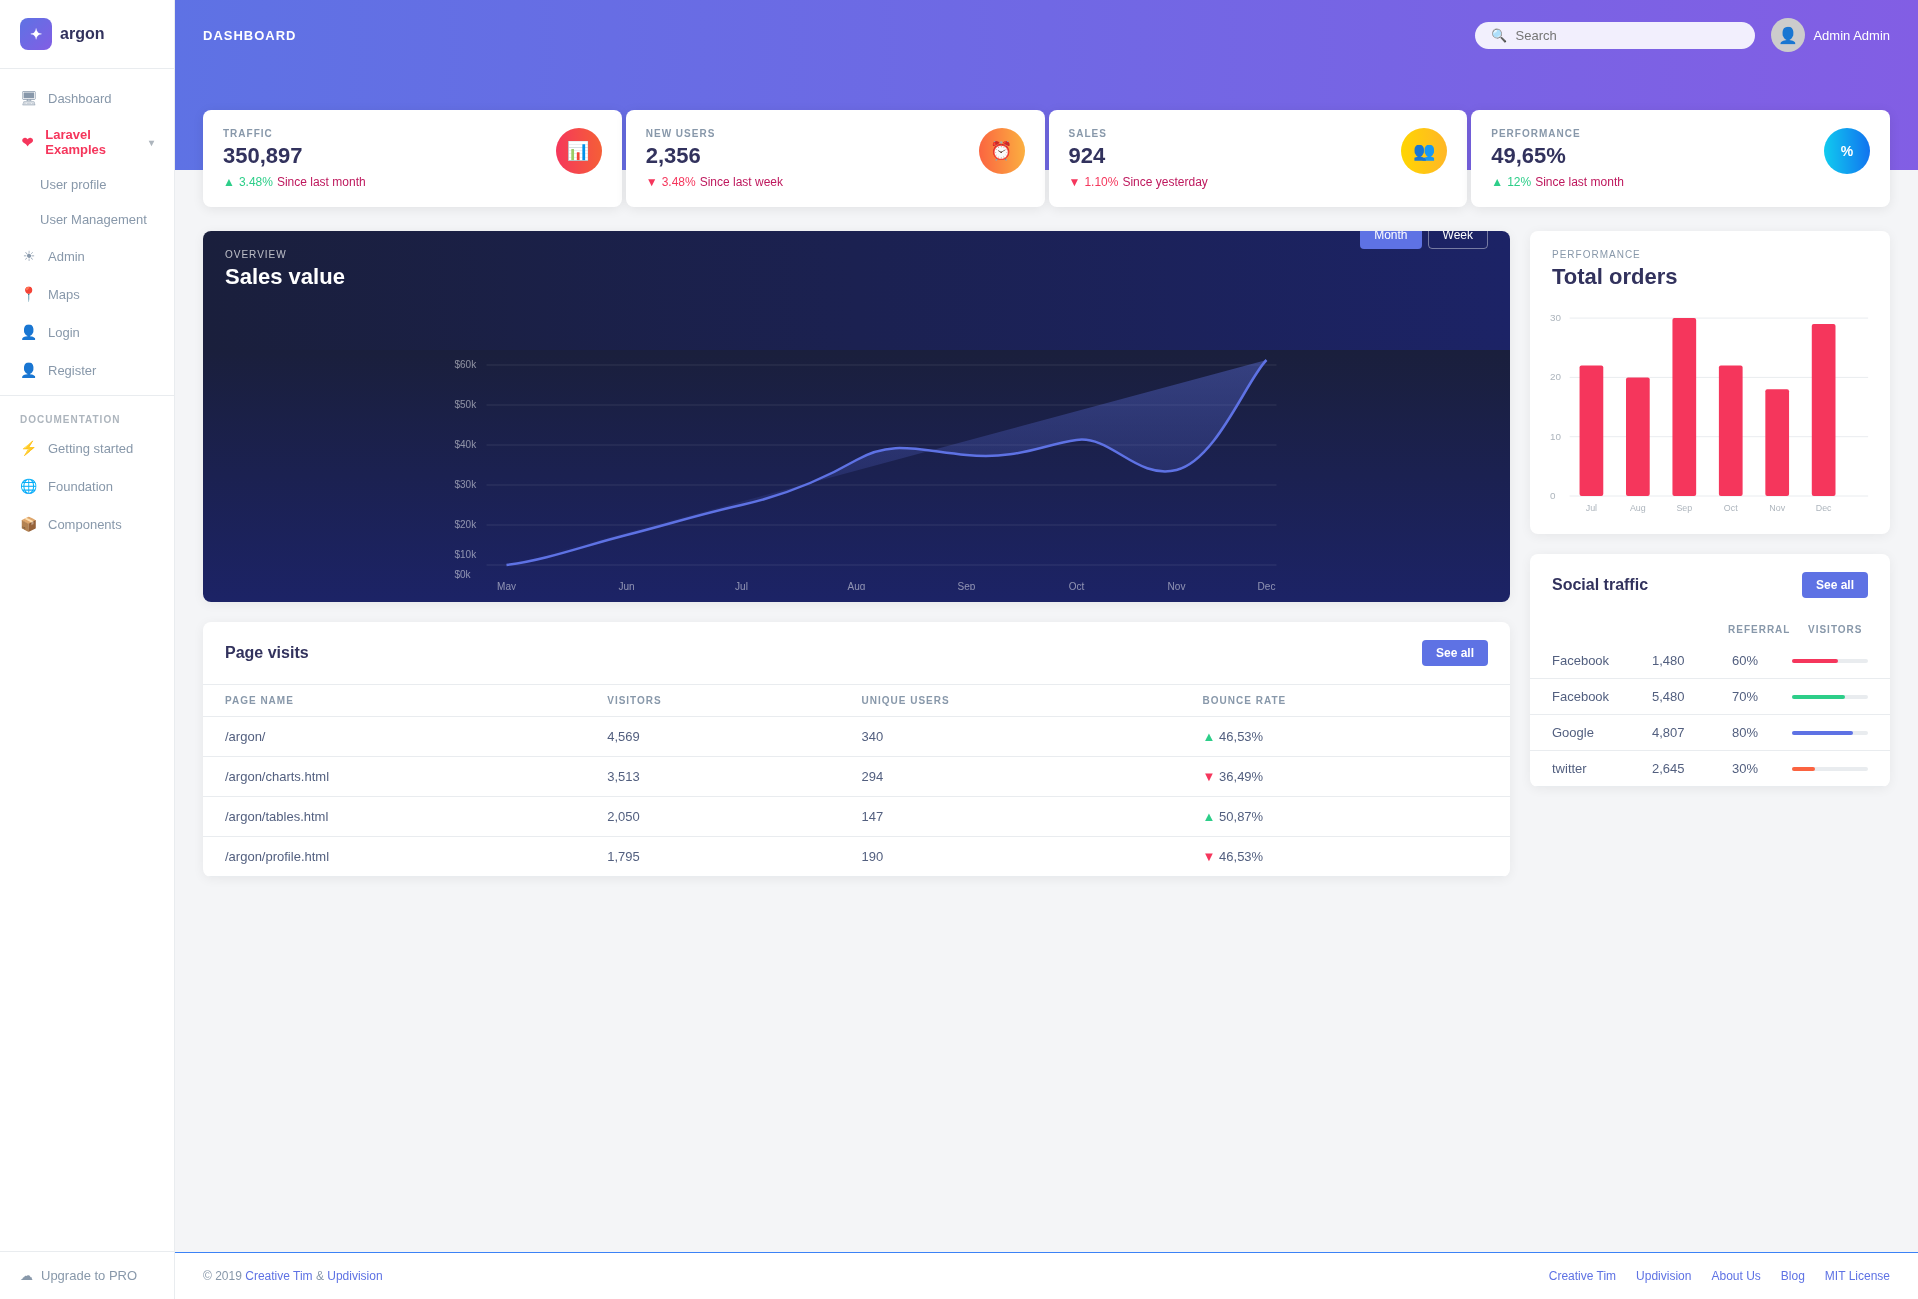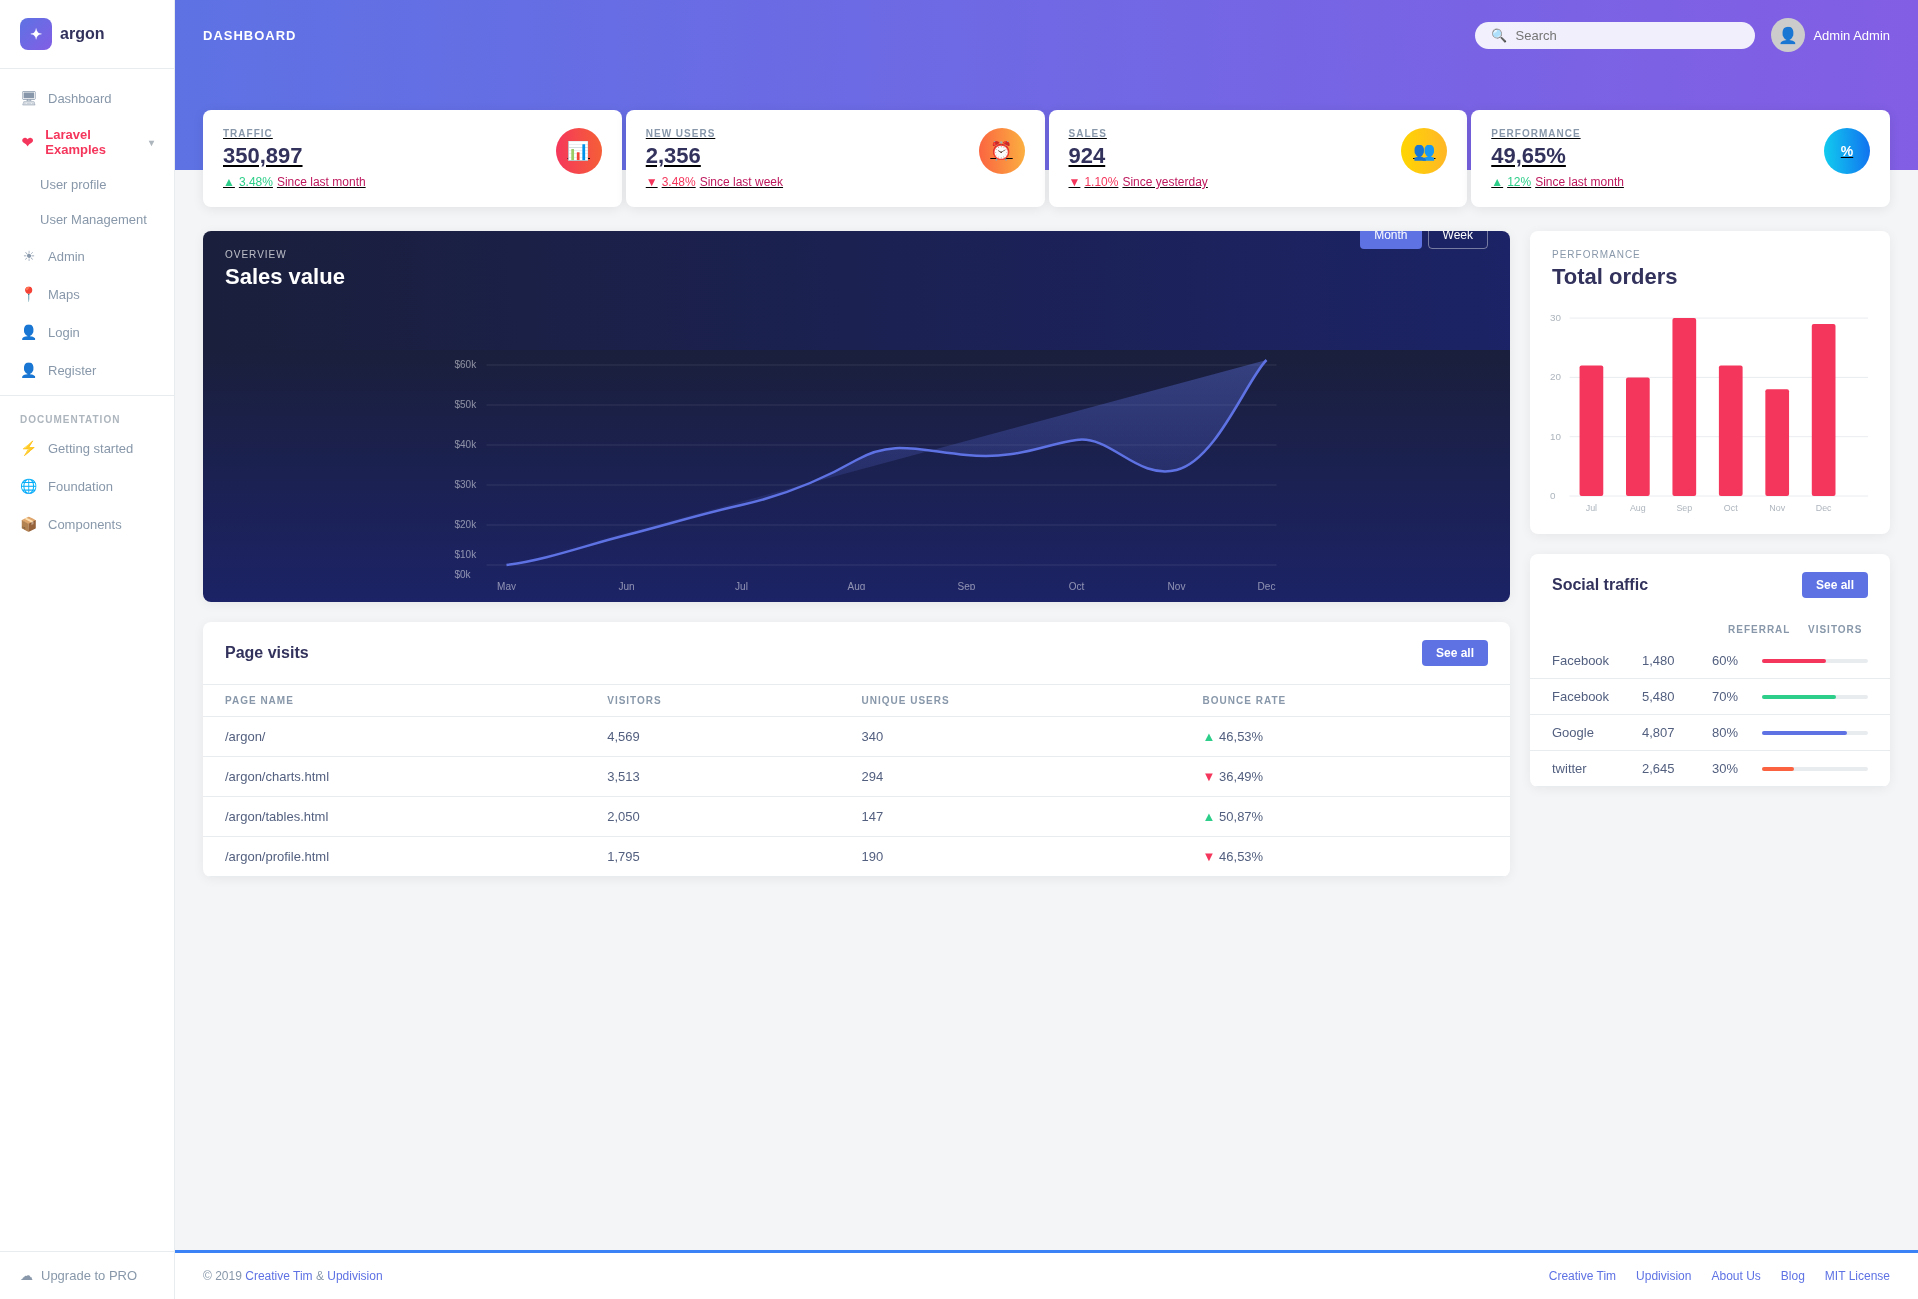--- a/index.html
+++ b/index.html
@@ -102,21 +102,20 @@
 
     
     .stats-cards {
       display: grid;
       grid-template-columns: repeat(4, 1fr);
       gap: 4px;
       padding: 0 28px;
       margin-top: -60px;
       position: relative;
       z-index: 10;
-      text-decoration: underline;
     }
     .stat-card {
       background: #fff;
       border-radius: 8px;
       padding: 18px 20px;
       box-shadow: 0 2px 12px rgba(0,0,0,0.08);
       display: flex;
       align-items: flex-start;
       justify-content: space-between;
     }
@@ -188,21 +187,21 @@
       background: #5e72e4; color: #fff; border: none;
       padding: 6px 14px; border-radius: 4px; font-size: 12px; font-weight: 600; cursor: pointer;
     }
     table { width: 100%; border-collapse: collapse; }
     thead tr { border-top: 1px solid #e9ecef; border-bottom: 1px solid #e9ecef; }
     thead th { padding: 10px 22px; font-size: 10px; font-weight: 700; color: #8898aa; text-transform: uppercase; letter-spacing: 1px; text-align: left; }
     tbody tr { border-bottom: 1px solid #e9ecef; }
     tbody td { padding: 12px 22px; font-size: 13px; color: #525f7f; }
 
     
-    .social-row { display: flex; align-items: center; padding: 10px 22px; border-bottom: 1px solid #e9ecef; gap: 10px; }
+    .social-row { display: flex; align-items: center; padding: 10px 22px; border-bottom: 1px solid #e9ecef; gap: 20px; }
     .social-name { width: 80px; font-size: 13px; color: #525f7f; }
     .social-visitors { width: 60px; font-size: 13px; color: #525f7f; }
     .social-pct { width: 40px; font-size: 13px; color: #525f7f; }
     .progress-bar-container { flex: 1; height: 4px; background: #e9ecef; border-radius: 2px; }
     .progress-bar { height: 4px; border-radius: 2px; }
     .pb-red { background: #f5365c; }
     .pb-green { background: #2dce89; }
     .pb-blue { background: #5e72e4; }
     .pb-cyan { background: #11cdef; }
     .pb-orange { background: #fb6340; }
@@ -210,21 +209,21 @@
     .social-header-label { font-size: 10px; font-weight: 700; color: #8898aa; text-transform: uppercase; letter-spacing: 1px; }
     .social-header-label:first-child { width: 80px; }
     .social-header-label:nth-child(2) { width: 60px; }
 
     
     .footer {
       padding: 16px 28px;
       display: flex;
       align-items: center;
       justify-content: space-between;
-      border-top: 3px solid #3b82f6;
+      border-top: 1px solid #3b82f6;
       font-size: 12px;
       color: #8898aa;
       background: #fff;
     }
     .footer a { color: #5e72e4; text-decoration: none; }
     .footer-links { display: flex; gap: 20px; }
 
     .arrow-icon { font-size: 10px; color: #adb5bd; }
   </style>
 </head>

